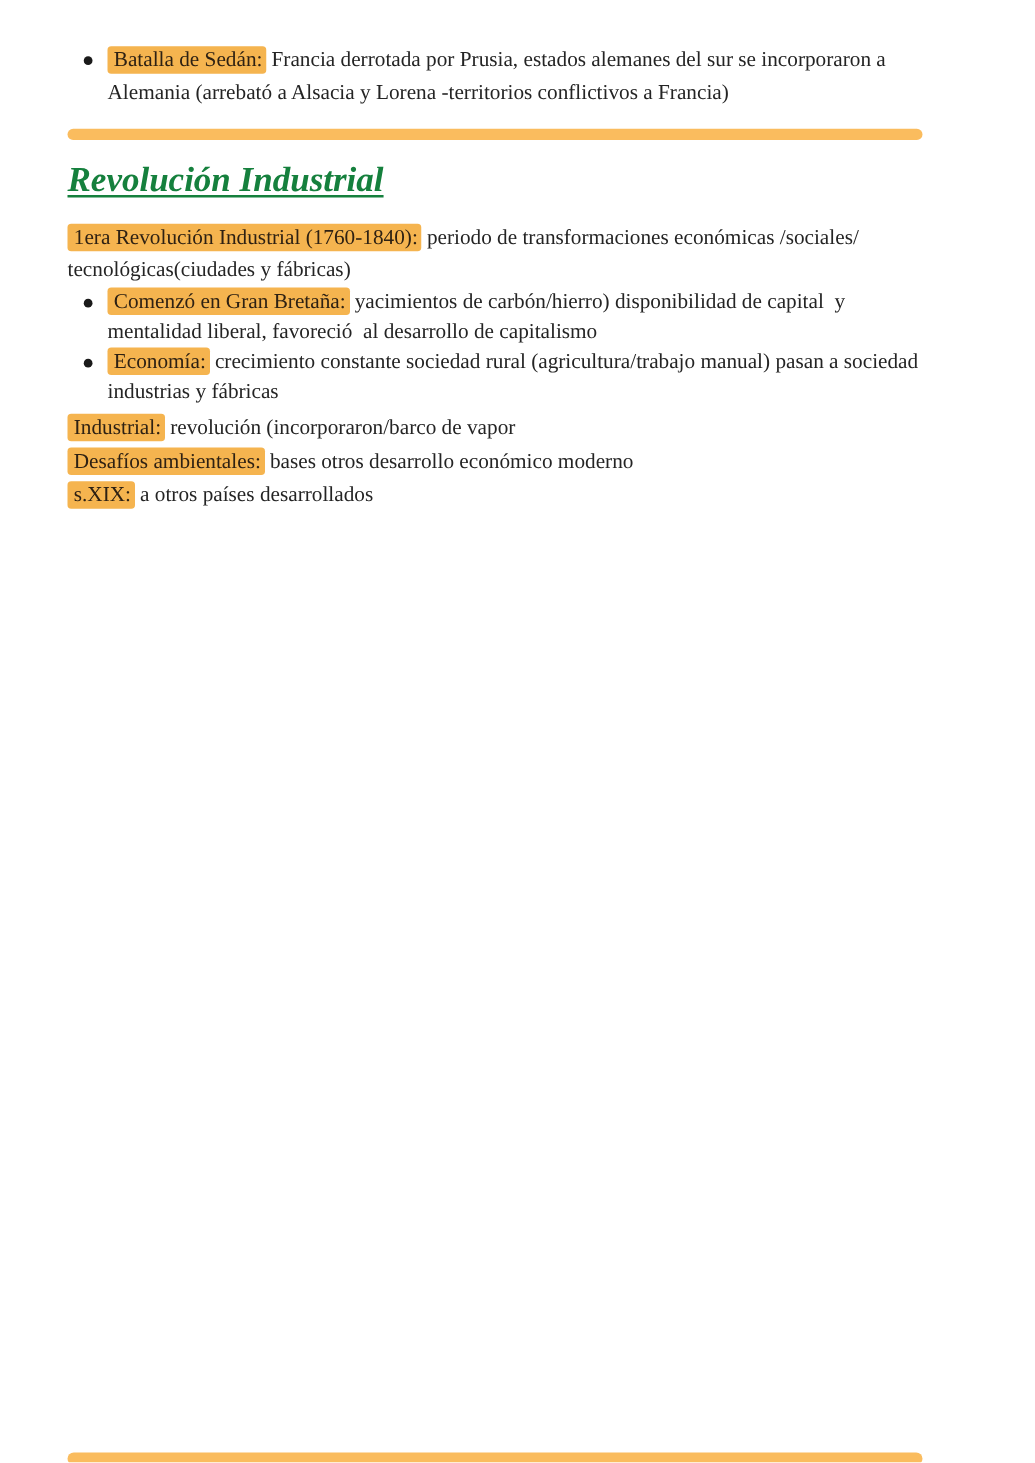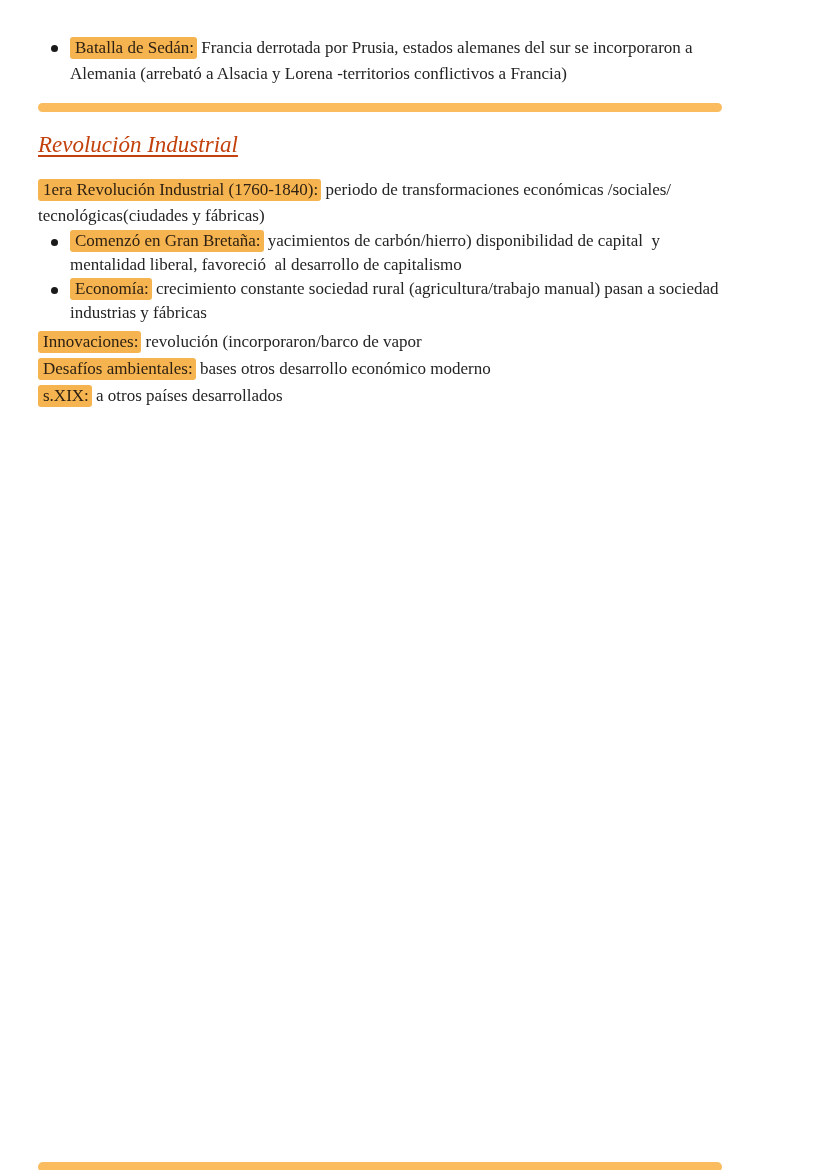--- a/index.html
+++ b/index.html
@@ -9,20 +9,21 @@
   }
   .page {
     position: relative;
     width: 760px;
     height: 1170px;
     background: #ffffff;
     overflow: hidden;
     font-family: "Liberation Serif", "DejaVu Serif", serif;
     color: #242424;
     font-size: 17px;
+    margin-left: 16px;
   }
   .content {
     padding: 35px 38px 0 38px;
   }
   
   .hl {
     background: #f5b44f;
     color: #2e2113;
     padding: 1px 3px 2px 5px;
     border-radius: 3px;
@@ -58,24 +59,24 @@
   
   .divider {
     height: 9px;
     border-radius: 5px;
     background: #fabc5e;
     margin: 16px 0 0 0;
   }
   
   h2.section-heading {
     margin: 20px 0 0 0;
-    font-size: 23px;
-    font-weight: normal;
+    font-size: 28px;
+    font-weight: bold;
     font-style: italic;
-    color: #c2410c;
+    color: #15803d;
     text-decoration: underline;
     text-decoration-thickness: 2px;
     text-underline-offset: 3px;
     line-height: 26px;
   }
   .para {
     line-height: 26px;
     margin: 19px 0 0 0;
   }
   .para-2 {
@@ -131,21 +132,21 @@
       </li>
       <li>
         <span class="hl">Economía:</span>
         <span class="txt">crecimiento constante sociedad rural (agricultura/trabajo manual) pasan a sociedad industrias y fábricas</span>
       </li>
     </ul>
 
 
     <div class="summary-lines">
       <div class="summary-line">
-        <span class="hl">Innovaciones:</span>
+        <span class="hl">Industrial:</span>
         <span class="txt">revolución (incorporaron/barco de vapor</span>
       </div>
       <div class="summary-line">
         <span class="hl">Desafíos ambientales:</span>
         <span class="txt">bases otros desarrollo económico moderno</span>
       </div>
       <div class="summary-line">
         <span class="hl">s.XIX:</span>
         <span class="txt">a otros países desarrollados</span>
       </div>

